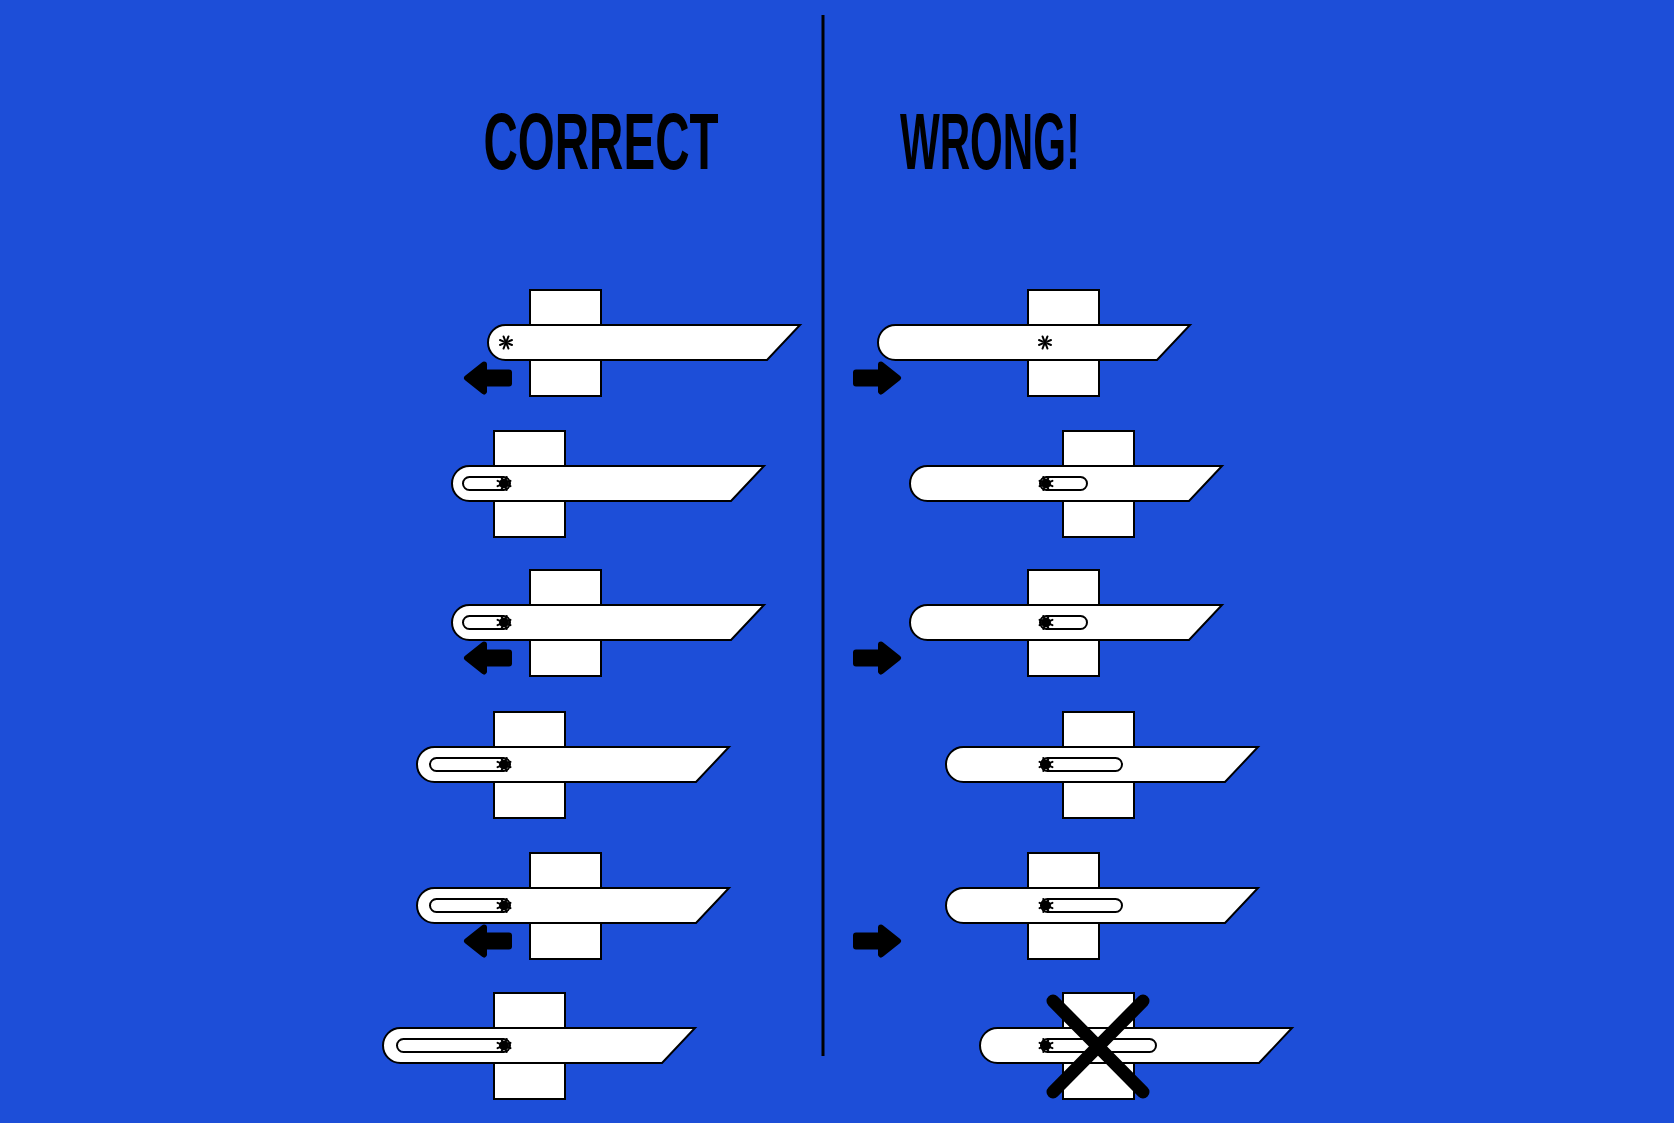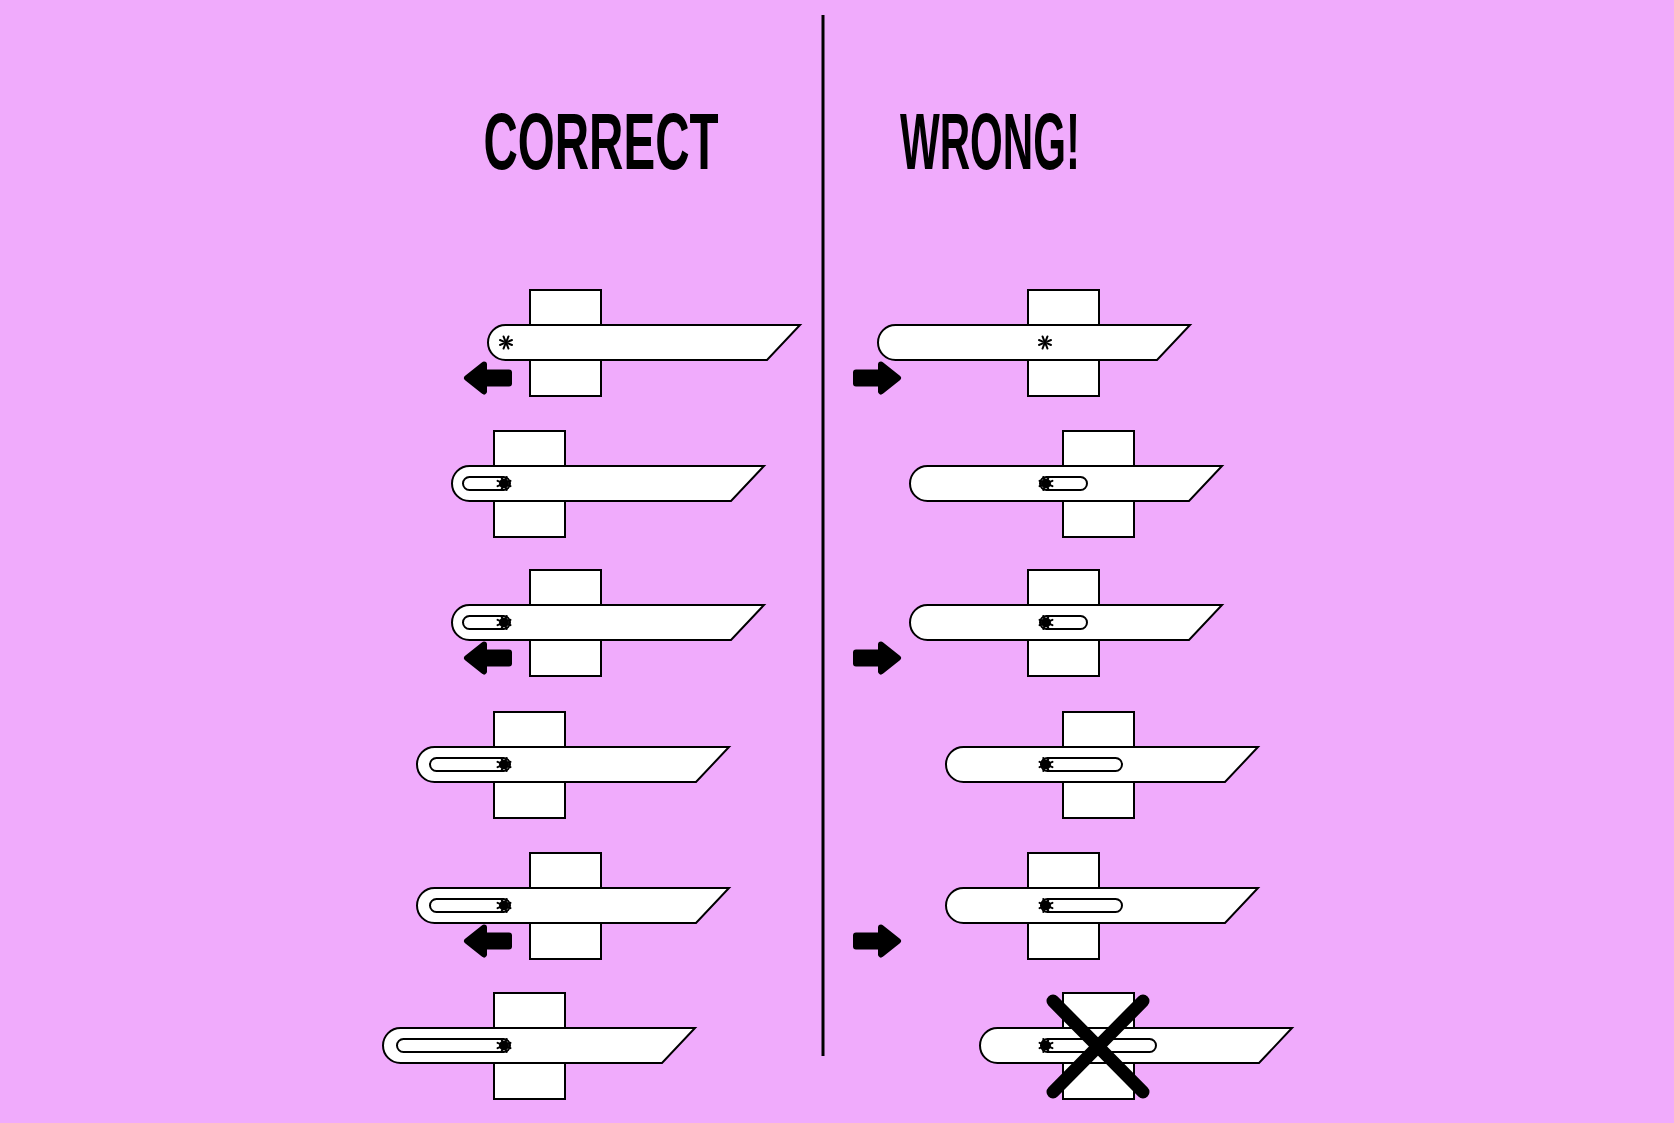--- a/index.html
+++ b/index.html
@@ -5,21 +5,21 @@
   html, body {
     margin: 0;
     padding: 0;
     background: #ffffff;
     font-family: "Liberation Sans", sans-serif;
   }
   #page-root {
     position: relative;
     width: 1674px;
     height: 1123px;
-    background: #f0abfc;
+    background: #1d4ed8;
     overflow: hidden;
   }
   #diagram-svg {
     position: absolute;
     left: 0;
     top: 0;
     width: 1674px;
     height: 1123px;
     display: block;
   }

